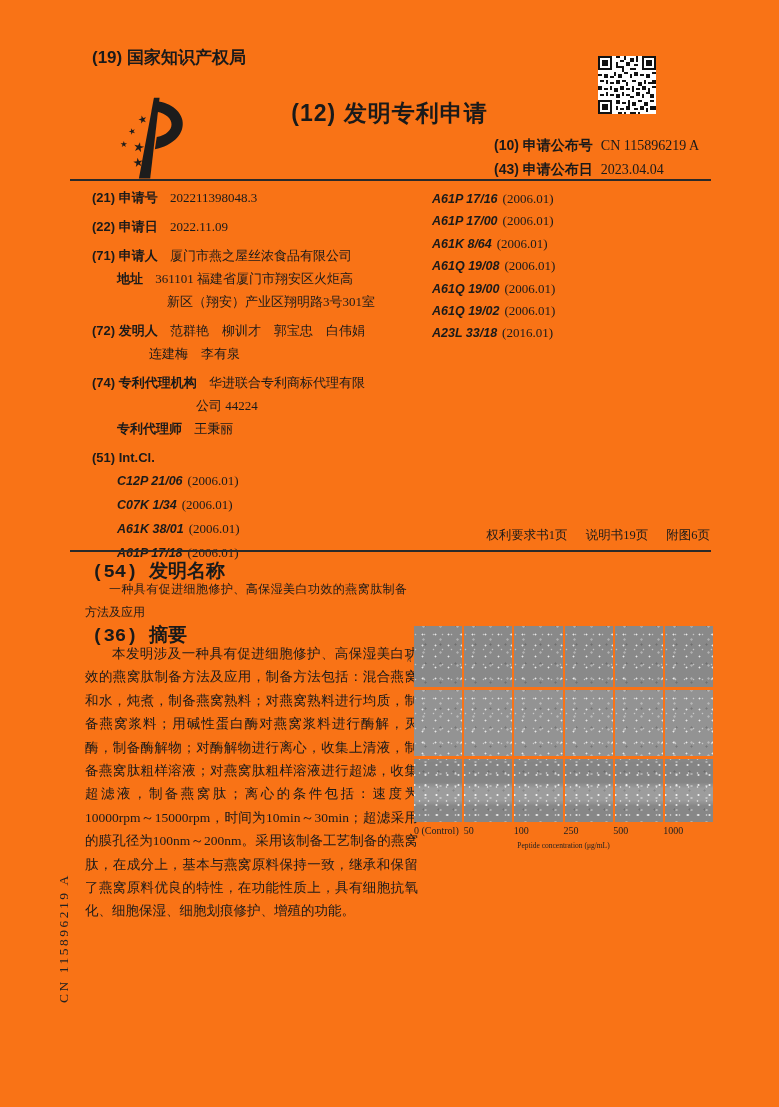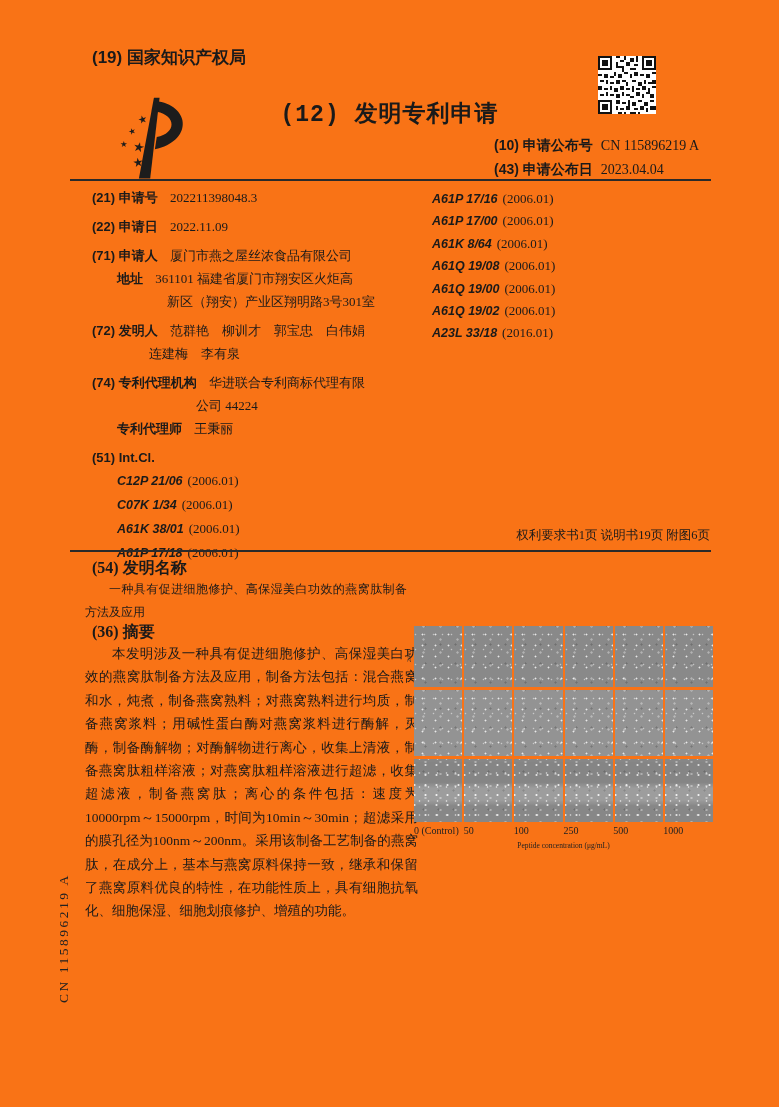--- a/index.html
+++ b/index.html
@@ -3,21 +3,21 @@
 <meta charset="utf-8">
 <style>
   html,body{margin:0;padding:0;background:#e8e8e8;}
   .page{position:relative;width:779px;height:1107px;background:#f97316;overflow:hidden;
         font-family:"Liberation Serif",serif;color:#1a1a1a;}
   .abs-pos{position:absolute;}
 
   
   .office{left:92px;top:46px;font-size:17px;font-weight:bold;font-family:"Liberation Sans",sans-serif;}
   .doc-type{left:0;top:98px;width:100%;text-align:center;font-size:23px;font-weight:bold;
-            font-family:Liberation Mono, monospace;letter-spacing:1px;}
+            font-family:Liberation Sans, sans-serif;letter-spacing:1px;}
   .qr{left:598px;top:56px;width:58px;height:58px;}
   .logo{left:98px;top:92px;width:110px;height:94px;}
   .pub-lines{left:494px;top:133px;line-height:23px;white-space:nowrap;}
   .pub-lines .lbl{font-weight:bold;font-family:"Liberation Sans",sans-serif;font-size:14px;}
   .pub-lines .val{font-size:14px;margin-left:4px;}
 
   .rule{position:absolute;left:70px;width:641px;height:2px;background:#2a2a2a;}
   .rule1{top:179px;}
   .rule2{top:550px;}
 
@@ -28,24 +28,24 @@
   .fline .lbl{font-weight:bold;font-family:"Liberation Sans",sans-serif;margin-right:9px;text-align:right;}
   .gap{margin-top:6px;}
   .ind25{padding-left:25px;}
   .ind57{padding-left:57px;}
   .ind75{padding-left:75px;}
   .ind104{padding-left:104px;}
   .ipc-c{font-style:italic;font-weight:bold;font-family:"Liberation Sans",sans-serif;font-size:12.5px;margin-right:5px;}
   .ipc-v{font-size:13px;}
 
   .pages-info{top:527px;right:69px;font-size:12.5px;text-align:right;}
-  .pages-info span{}
-
-  
-  .sec-label{font-weight:bold;font-family:Liberation Serif, serif;font-size:16px;}
+  .pages-info span{margin-left:15px;}
+
+  
+  .sec-label{font-weight:bold;font-family:Liberation Mono, monospace;font-size:19px;}
   .title-label{left:92px;top:558px;}
   .title-text{left:85px;top:578px;width:322px;font-size:12px;line-height:23px;text-indent:2em;text-align:justify;}
   .abs-label{left:92px;top:622px;}
   .abs-text{left:85px;top:642px;width:333px;font-size:13.5px;line-height:23.4px;
             text-indent:2em;text-align:justify;}
 
   
   .figure{left:403px;top:626px;width:310px;}
   .fig-main{display:flex;}
   .fig-rows{display:grid;grid-template-rows:61px 66px 63px;row-gap:3px;width:11px;}

